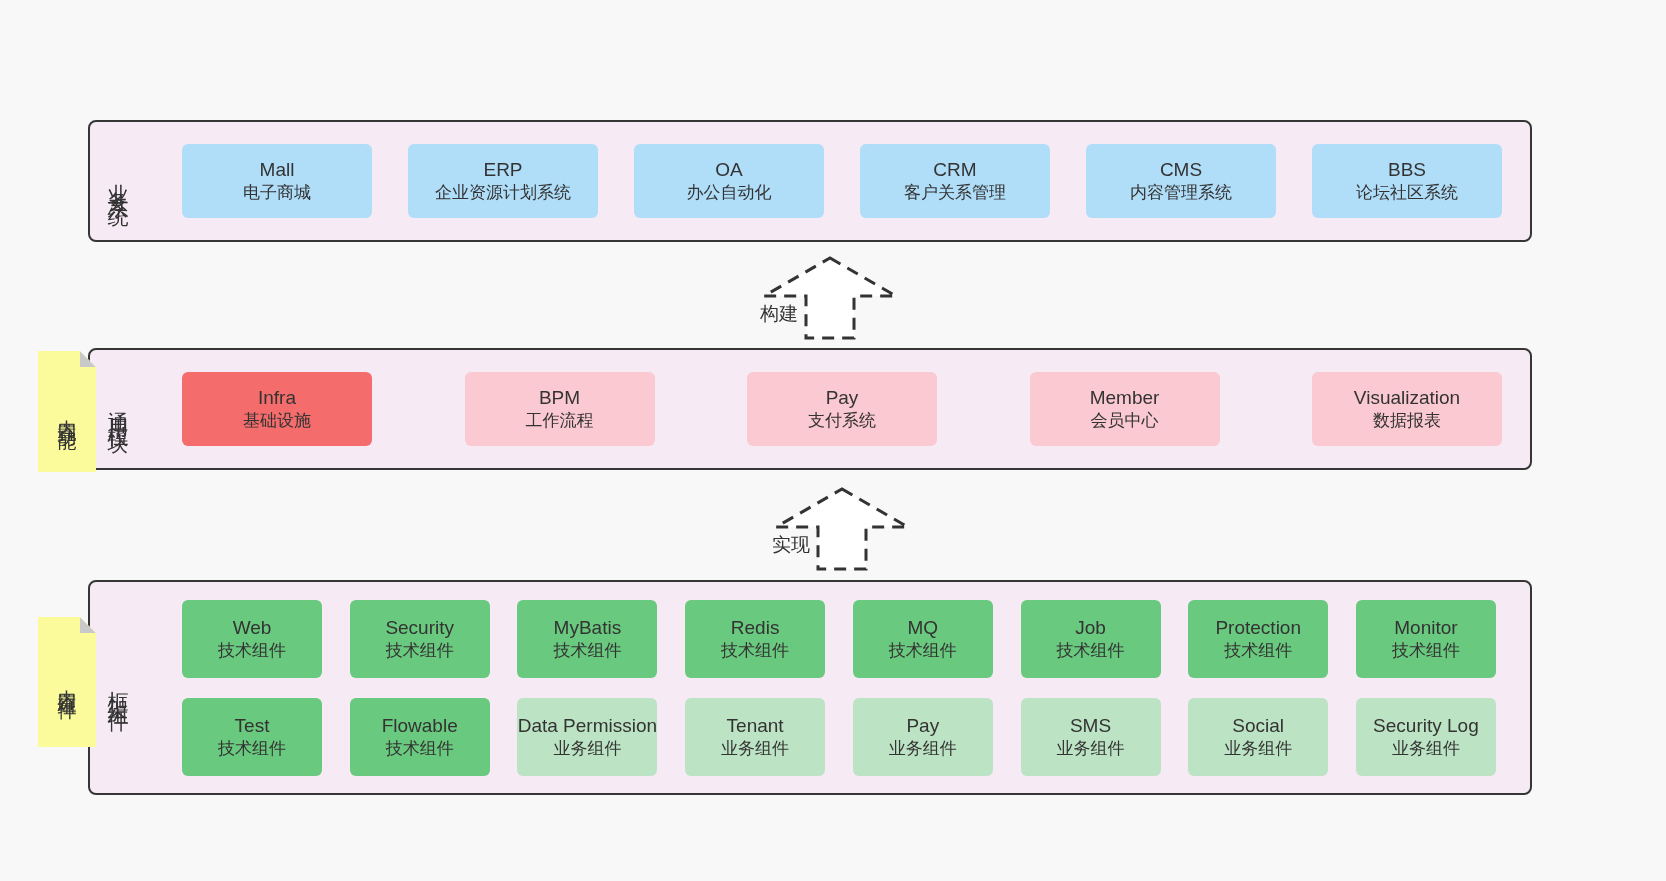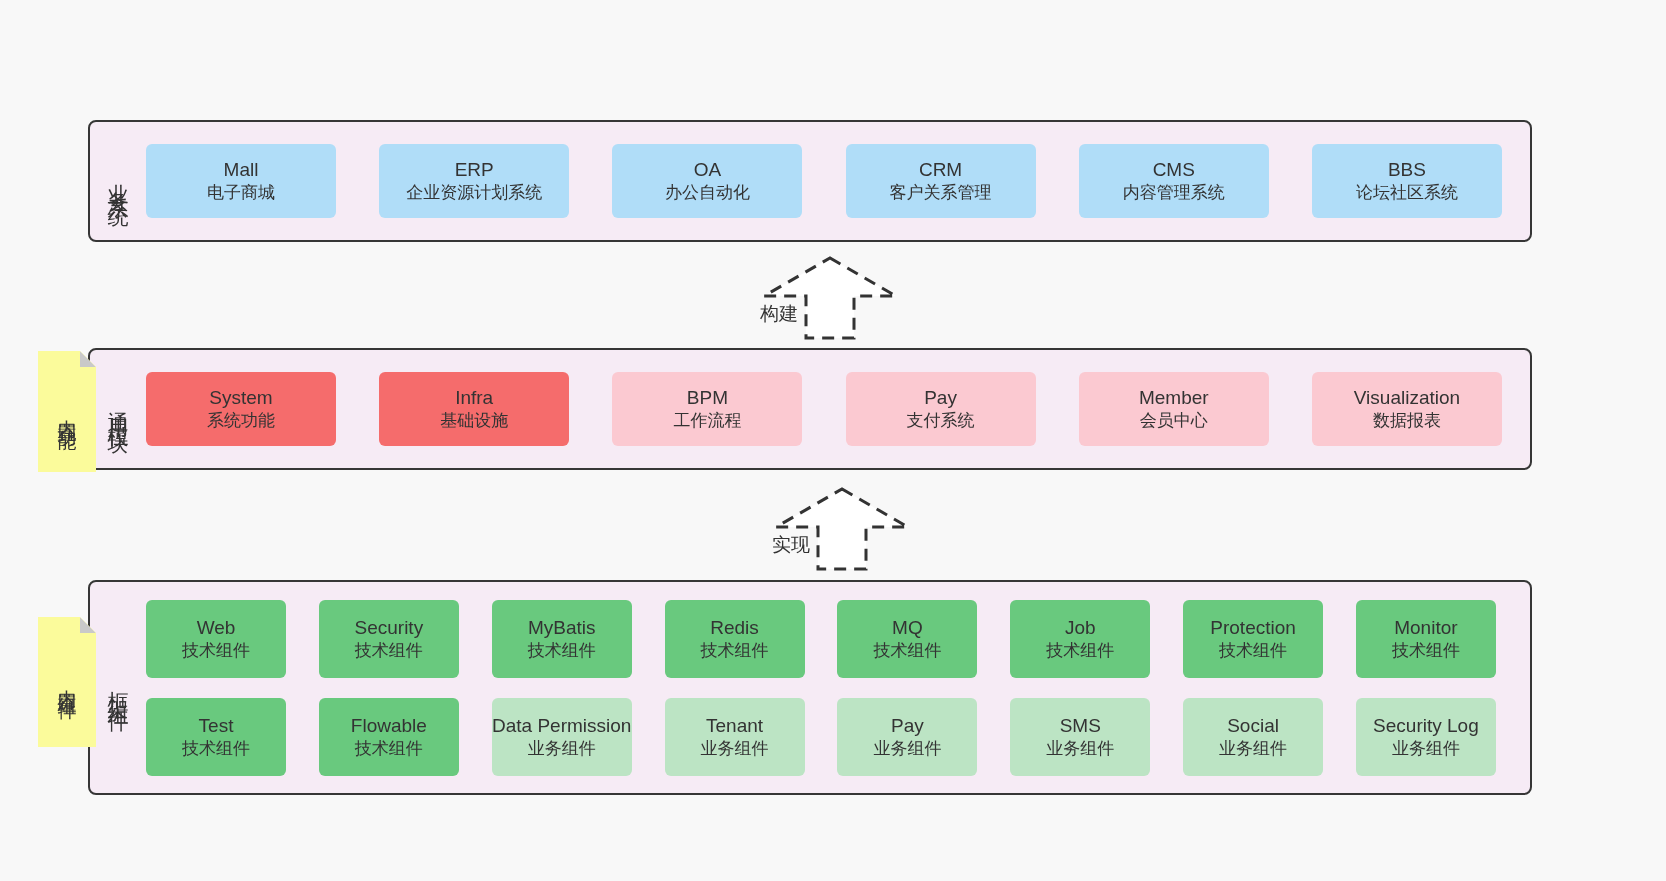--- a/index.html
+++ b/index.html
@@ -17,20 +17,21 @@
   .layer {
     position: absolute;
     left: 88px;
     width: 1440px;
     background: #f6ebf5;
     border: 2px solid #363636;
     border-radius: 8px;
     display: flex;
     box-sizing: content-box;
     z-index: 1;
+    gap: 36px;
   }
   .layer-business   { top: 120px; height: 118px; }
   .layer-modules    { top: 348px; height: 118px; }
   .layer-components { top: 580px; height: 211px; }
 
   .side-label {
     width: 56px;
     display: flex;
     align-items: center;
     justify-content: center;
@@ -170,24 +171,20 @@
 
 <div class="sticky sticky-modules">
   <div class="fold"></div>
   <div class="sticky-text">内置功能</div>
 </div>
 
 <div class="layer layer-modules">
   <div class="side-label">通用模块</div>
   <div class="boxes-row">
     <div class="box box-lg red">
-      <div class="box-name">System</div>
-      <div class="box-sub">系统功能</div>
-    </div>
-    <div class="box box-lg red">
       <div class="box-name">Infra</div>
       <div class="box-sub">基础设施</div>
     </div>
     <div class="box box-lg pink">
       <div class="box-name">BPM</div>
       <div class="box-sub">工作流程</div>
     </div>
     <div class="box box-lg pink">
       <div class="box-name">Pay</div>
       <div class="box-sub">支付系统</div>

